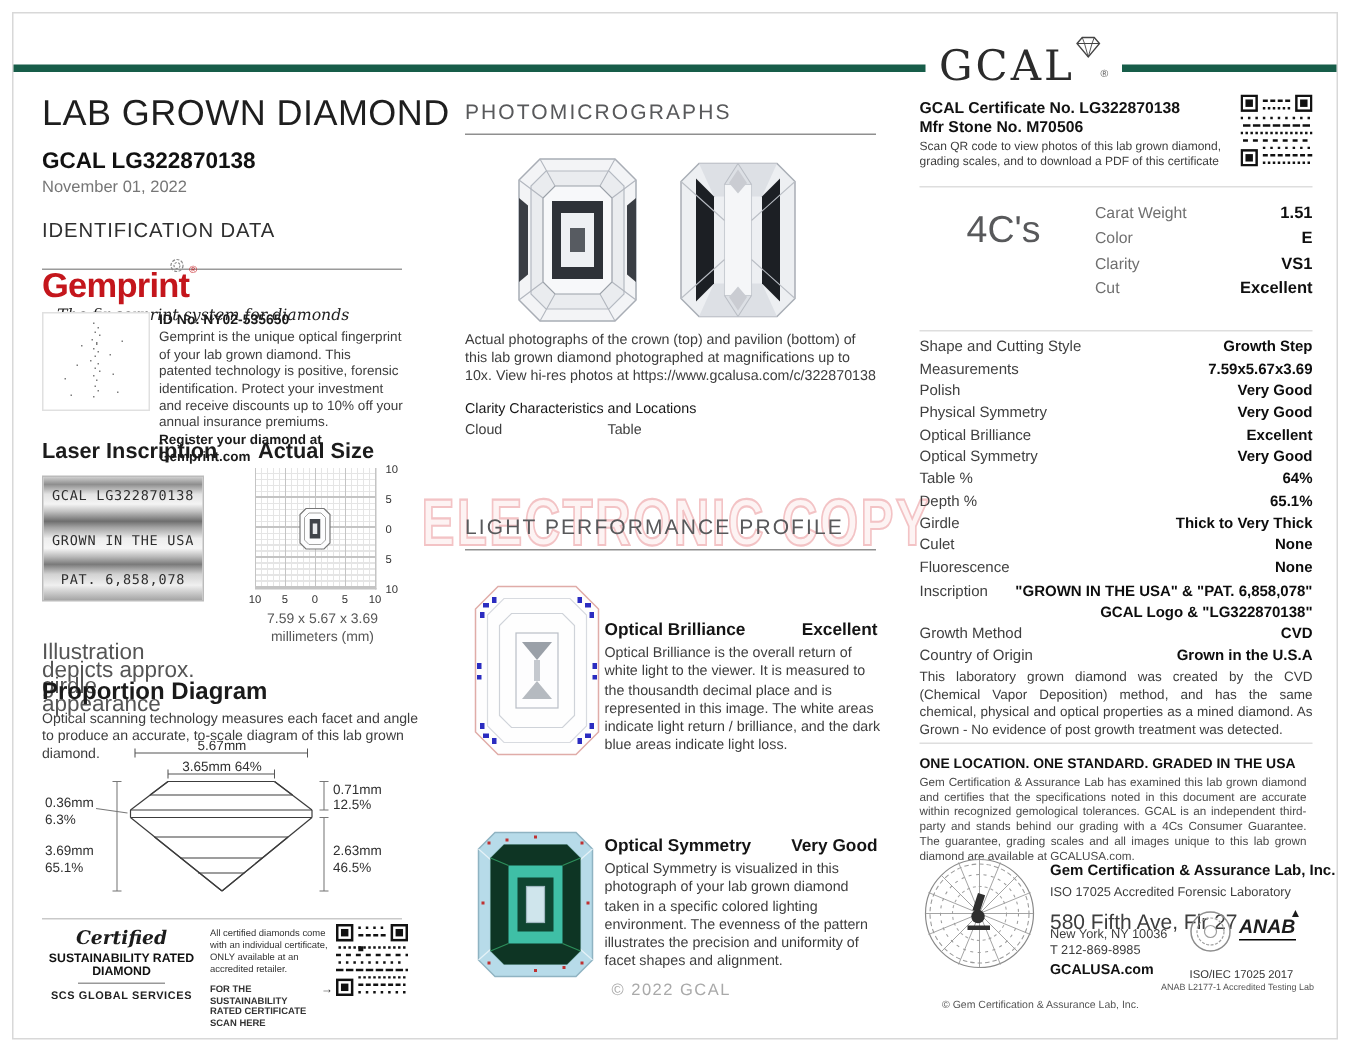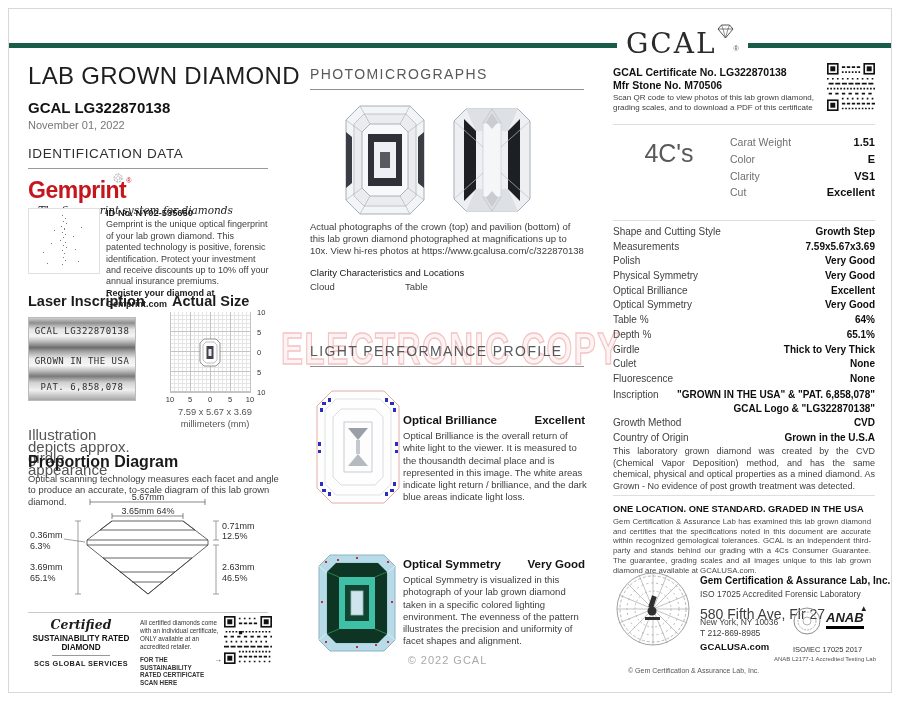--- a/index.html
+++ b/index.html
@@ -6,21 +6,21 @@
   html,body{width:900px;height:701px;background:#fff;font-family:"Liberation Sans",sans-serif;color:#222;overflow:hidden}
   body{position:relative}
   .abs{position:absolute}
   .page-border{position:absolute;inset:8px;border:1px solid #d8d8d8}
   .greenline{position:absolute;left:9px;right:9px;top:43px;height:5px;background:#175d49}
 
   
   .title{left:28px;top:62px;font-size:24px;letter-spacing:.3px;color:#1e1e1e}
   .certno{left:28px;top:99px;font-size:15px;font-weight:bold;color:#111}
   .date{left:28px;top:119px;font-size:11px;color:#767676}
-  .sechead{font-size:13.5px;color:#2f2f2f;letter-spacing:.6px;border-bottom:1px solid #9a9a9a;padding-bottom:7px}
+  .sechead{font-size:13.5px;color:#2f2f2f;letter-spacing:.6px;border-bottom:1px solid #9a9a9a;padding-bottom:18px}
   .idhead{left:28px;top:146px;width:240px}
   .gemprint-row{left:28px;top:177px;width:250px;height:28px}
   .gemprint-logo{font-size:23px;font-weight:bold;color:#c4161c;letter-spacing:-.5px;display:inline-block}
   .gemprint-reg{font-size:7px;color:#c4161c;vertical-align:top}
   .gemprint-fp{position:absolute;left:84px;top:-8px}
   .tagline{font-family:"DejaVu Serif",serif;font-style:italic;font-size:10.5px;color:#222;display:inline-block;margin-left:10px;vertical-align:4px}
   .gp-box{left:28px;top:208px;width:72px;height:66px;border:1px solid #e0e0e0;background:#fff}
   .gp-text{left:106px;top:208px;width:164px;font-size:9px;line-height:11.4px;color:#3d3d3d}
   .gp-idno{font-weight:bold;font-size:9.3px;color:#1b1b1b}
   .gp-reg{font-weight:bold;color:#1b1b1b}
@@ -104,21 +104,21 @@
   .oneloc-h{left:613px;top:504px;font-size:9.3px;font-weight:bold;color:#111}
   .oneloc-t{left:613px;top:517px;width:258px;font-size:7.8px;line-height:9.7px;color:#4a4a4a;text-align:justify}
   .seal{left:615px;top:570px}
   .lab-name{left:700px;top:575px;font-size:10px;font-weight:bold;color:#111}
   .lab-iso{left:700px;top:589px;font-size:8.5px;color:#3d3d3d}
   .lab-a1{left:700px;top:606px;font-size:14px;color:#3d3d3d}
   .lab-a2{left:700px;top:617px;font-size:8.5px;color:#3d3d3d}
   .lab-ph{left:700px;top:628px;font-size:8.5px;color:#3d3d3d}
   .lab-web{left:700px;top:641px;font-size:9.5px;font-weight:bold;color:#111}
   .ilac{left:793px;top:607px}
-  .anab{left:826px;top:610px;font-size:13px;font-style:italic;font-weight:bold;color:#1c1c1c;border-bottom:3px solid #000000;padding-bottom:1px}
+  .anab{left:826px;top:610px;font-size:13px;font-style:italic;font-weight:bold;color:#1c1c1c;border-bottom:1px solid #000000;padding-bottom:1px}
   .anab-flame{position:absolute;right:-4px;top:-6px;font-size:8px;color:#1c1c1c}
   .iso-cert{left:793px;top:645px;font-size:7.5px;color:#333}
   .anab-cert{left:770px;top:656px;font-size:6px;color:#555;width:110px;text-align:center}
   .r-copy{left:628px;top:667px;font-size:7px;color:#555}
   svg text{font-family:"Liberation Sans",sans-serif}
 </style>
 </head>
 <body>
 
 <div class="page-border"></div>

